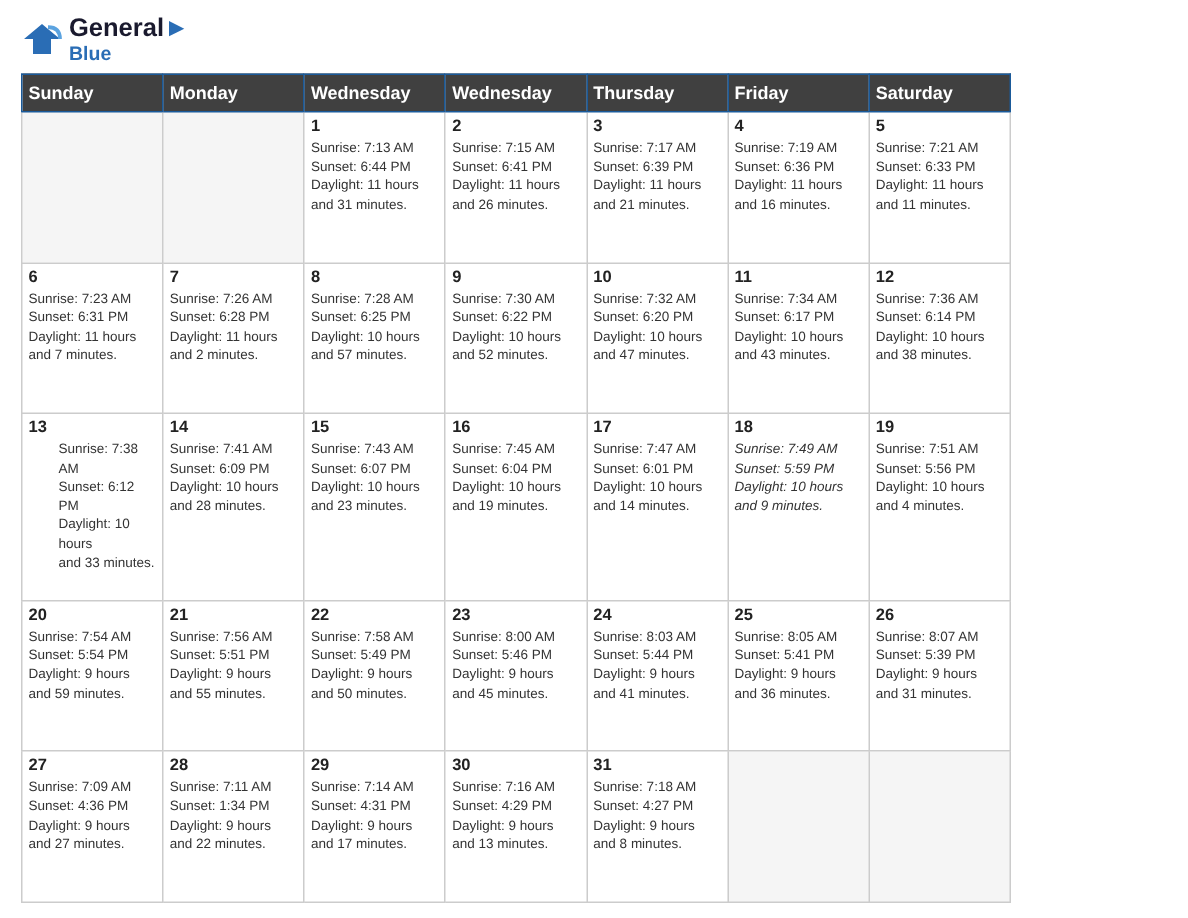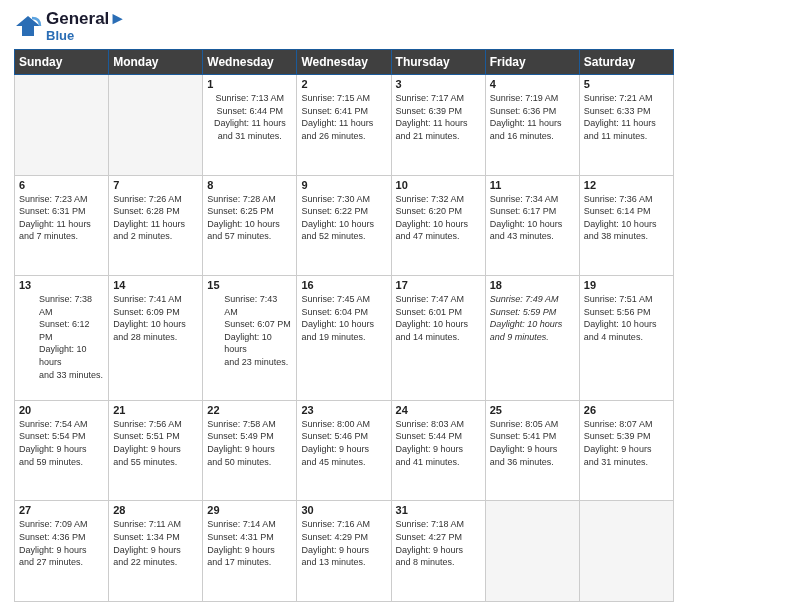--- a/index.html
+++ b/index.html
@@ -118,21 +118,21 @@
           <th>Friday</th>
           <th>Saturday</th>
         </tr>
     </thead>
     <tbody id="tbody">
         <tr>
           <td class="empty"></td>
           <td class="empty"></td>
           <td>
             <div class="day-num">1</div>
-            <div class="day-detail" style="white-space: pre-line; text-align: center;">Sunrise: 7:13 AM
+            <div class="day-detail" style="white-space: pre-line;">Sunrise: 7:13 AM
 Sunset: 6:44 PM
 Daylight: 11 hours
 and 31 minutes.</div>
           </td>
           <td>
             <div class="day-num">2</div>
             <div class="day-detail" style="white-space: pre-line;">Sunrise: 7:15 AM
 Sunset: 6:41 PM
 Daylight: 11 hours
 and 26 minutes.</div>
@@ -220,21 +220,21 @@
           </td>
           <td>
             <div class="day-num">14</div>
             <div class="day-detail" style="white-space: pre-line;">Sunrise: 7:41 AM
 Sunset: 6:09 PM
 Daylight: 10 hours
 and 28 minutes.</div>
           </td>
           <td>
             <div class="day-num">15</div>
-            <div class="day-detail" style="white-space: pre-line; margin-left: 17px;">Sunrise: 7:43 AM
+            <div class="day-detail" style="white-space: pre-line;">Sunrise: 7:43 AM
 Sunset: 6:07 PM
 Daylight: 10 hours
 and 23 minutes.</div>
           </td>
           <td>
             <div class="day-num">16</div>
             <div class="day-detail" style="white-space: pre-line;">Sunrise: 7:45 AM
 Sunset: 6:04 PM
 Daylight: 10 hours
 and 19 minutes.</div>

